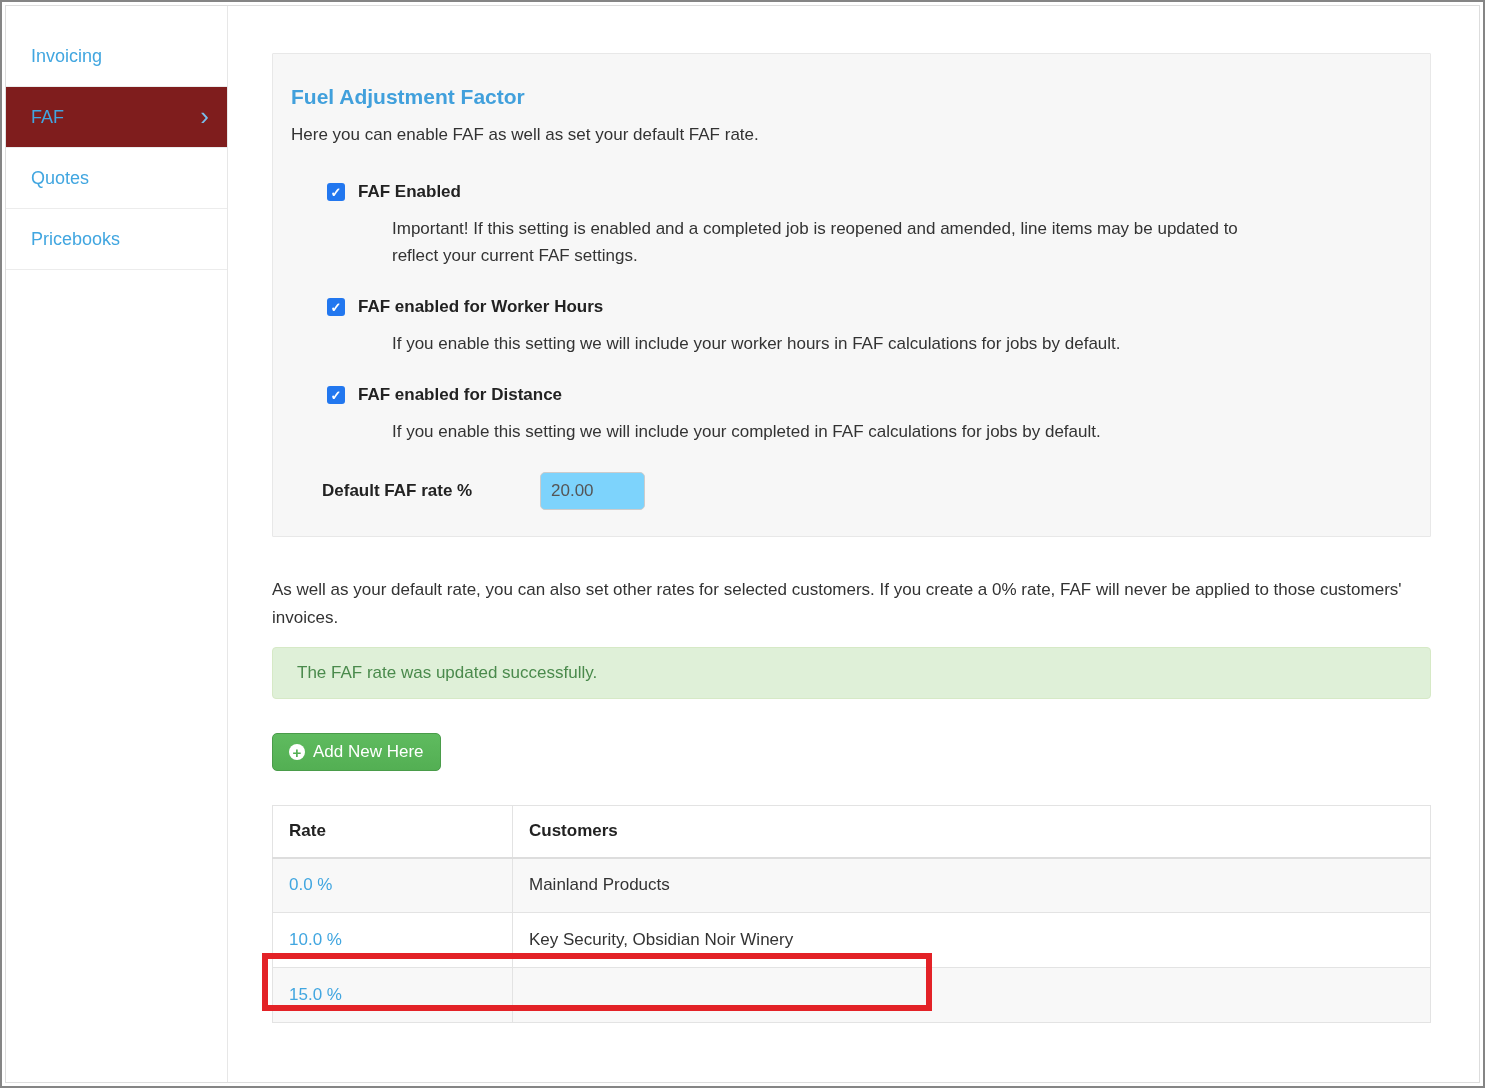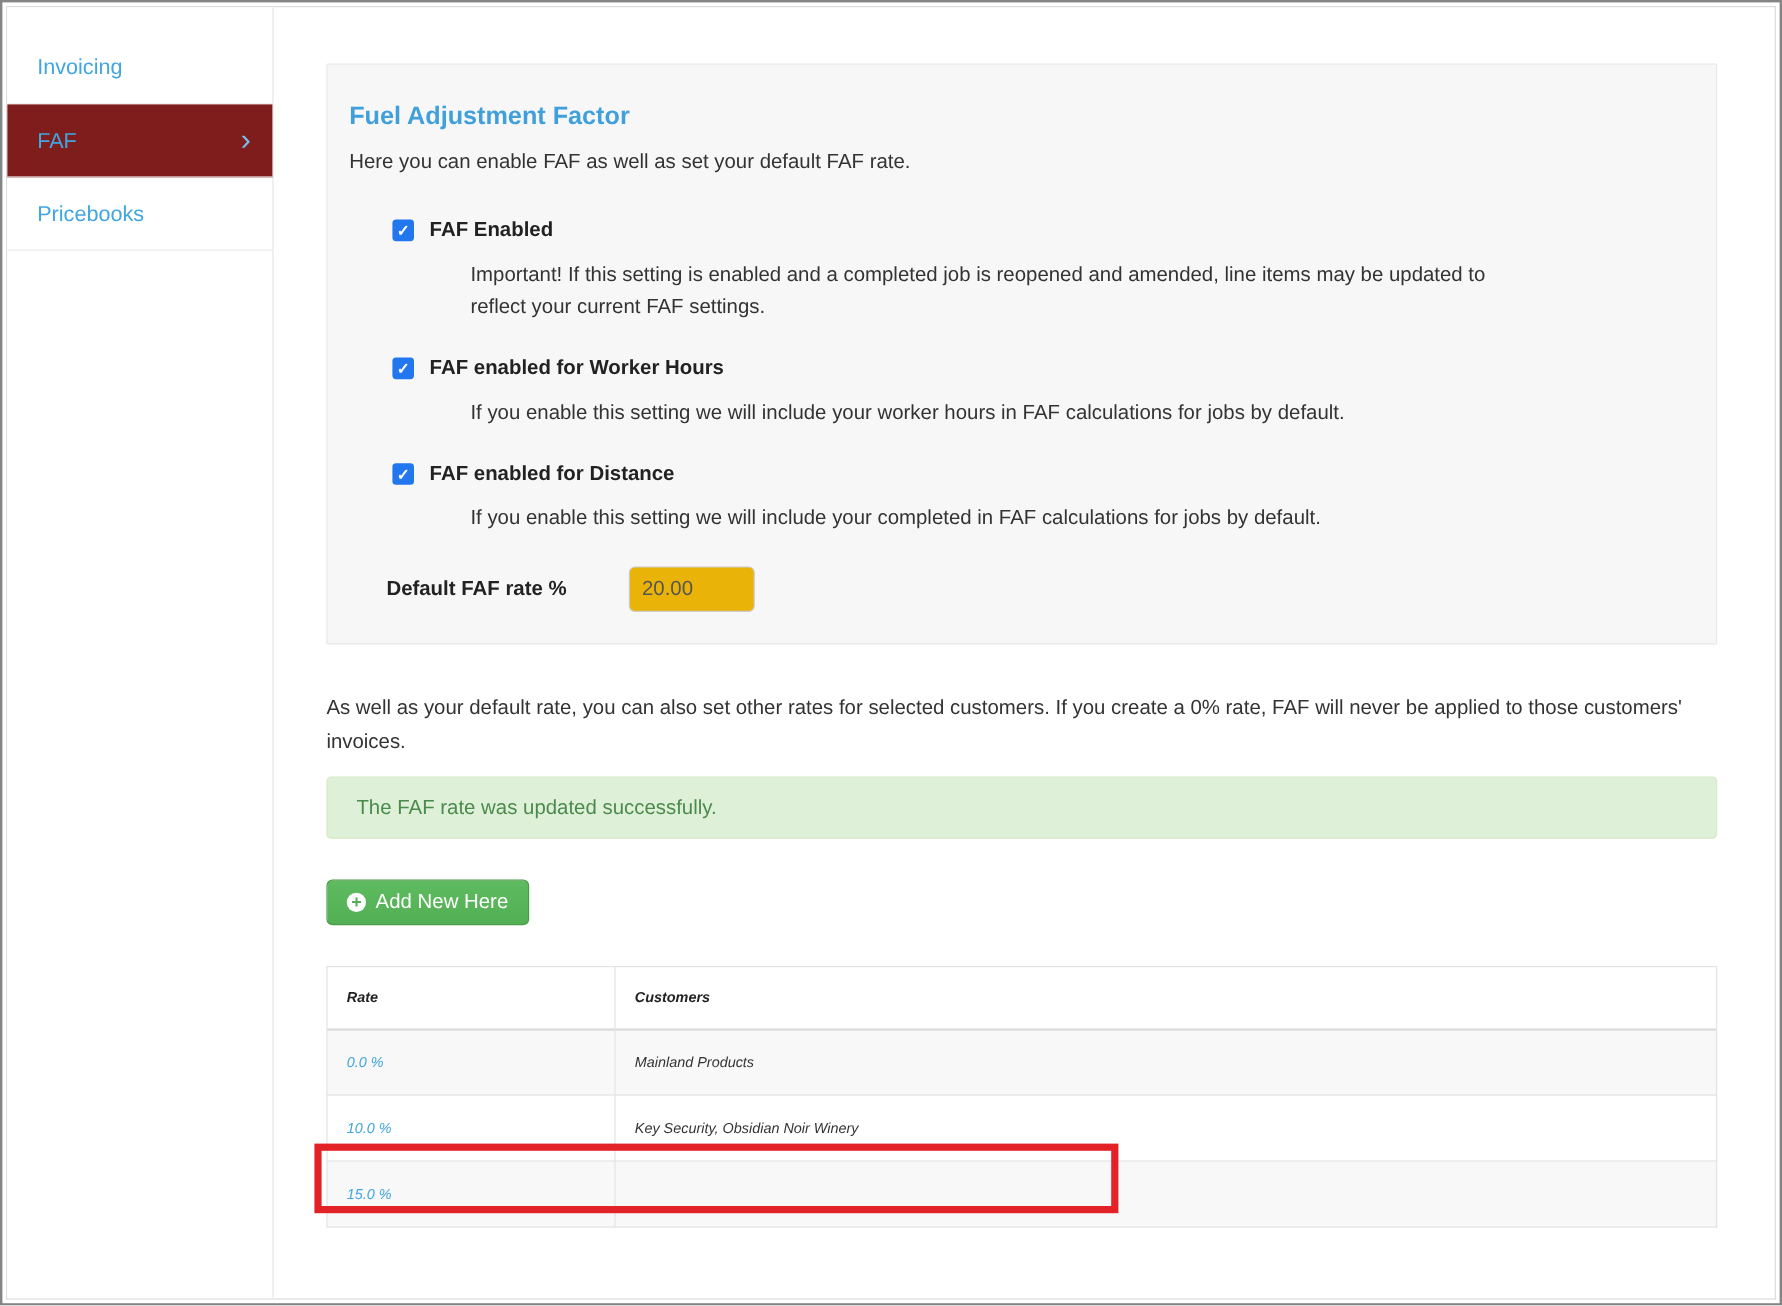--- a/index.html
+++ b/index.html
@@ -113,30 +113,30 @@
     display: flex;
     align-items: center;
   }
   .rate-label {
     font-size: 17px;
     font-weight: bold;
     color: #222;
     width: 173px;
   }
   .rate-input {
-    margin-left: 29px;
+    margin-left: 45px;
     width: 105px;
     height: 38px;
     border: 1px solid #ccc;
     border-radius: 5px;
     padding: 0 10px;
     font-size: 17px;
     color: #555;
     font-family: "Liberation Sans", sans-serif;
-    background: #eab308;
+    background: #7dd3fc;
     outline: none;
   }
 
   
   .rates-intro {
     margin-top: 39px;
     font-size: 17px;
     line-height: 28px;
     color: #333;
   }
@@ -181,22 +181,21 @@
   .rates-table {
     margin-top: 34px;
     width: 100%;
     border-collapse: collapse;
     background: #fff;
   }
   .rates-table th, .rates-table td {
     border: 1px solid #e3e3e3;
     text-align: left;
     padding: 0 16px;
-    font-size: 12px;
-    font-style: italic;
+    font-size: 17px;
   }
   .rates-table th {
     height: 52px;
     font-weight: bold;
     color: #222;
     border-bottom: 2px solid #ddd;
   }
   .rates-table td { height: 55px; color: #333; }
   .rates-table .col-rate { width: 240px; }
   .rates-table tr.striped td { background: #f8f8f8; }
@@ -220,20 +219,23 @@
 <div class="page">
   <div class="frame">
 
     <aside class="sidebar">
       <div class="nav-item">
         <span>Invoicing</span>
       </div>
       <div class="nav-item active">
         <span>FAF</span>
         <span class="chev">›</span>
+      </div>
+      <div class="nav-item">
+        <span>Quotes</span>
       </div>
       <div class="nav-item">
         <span>Pricebooks</span>
       </div>
     </aside>
 
     <main class="main">
 
       <section class="panel">
         <h2 class="panel-title">Fuel Adjustment Factor</h2>

